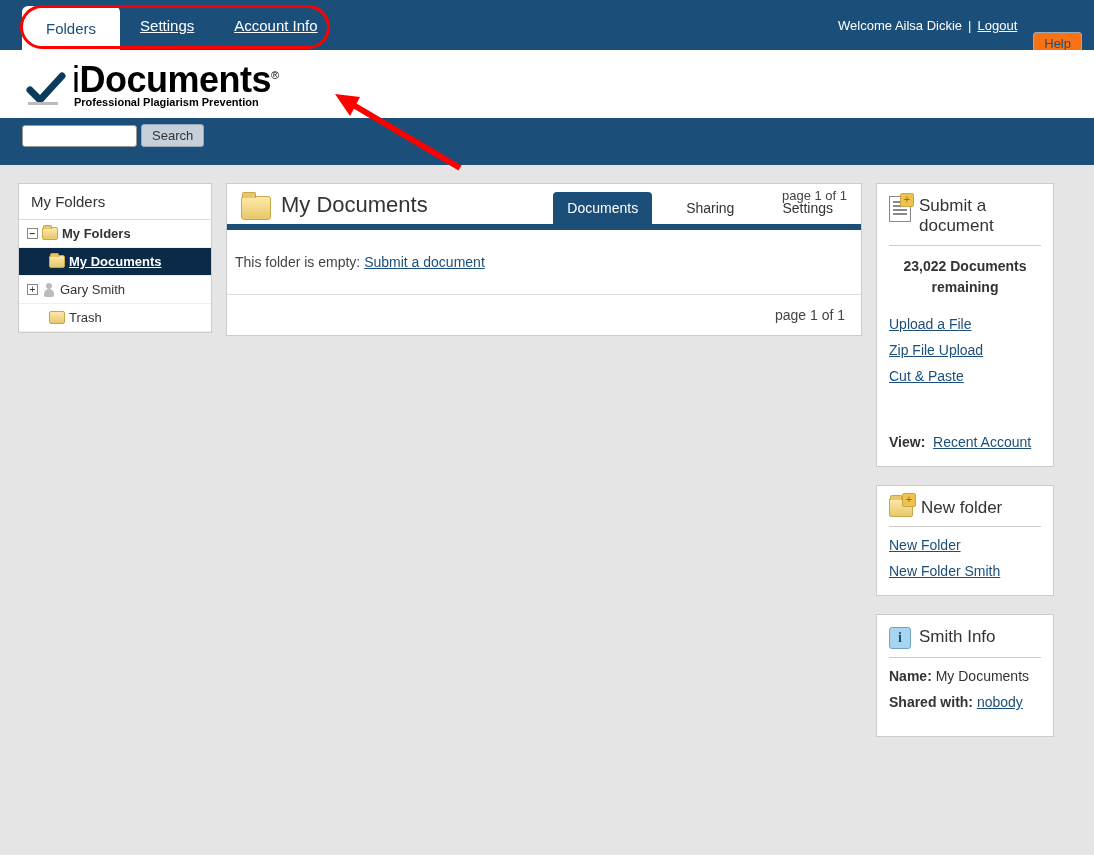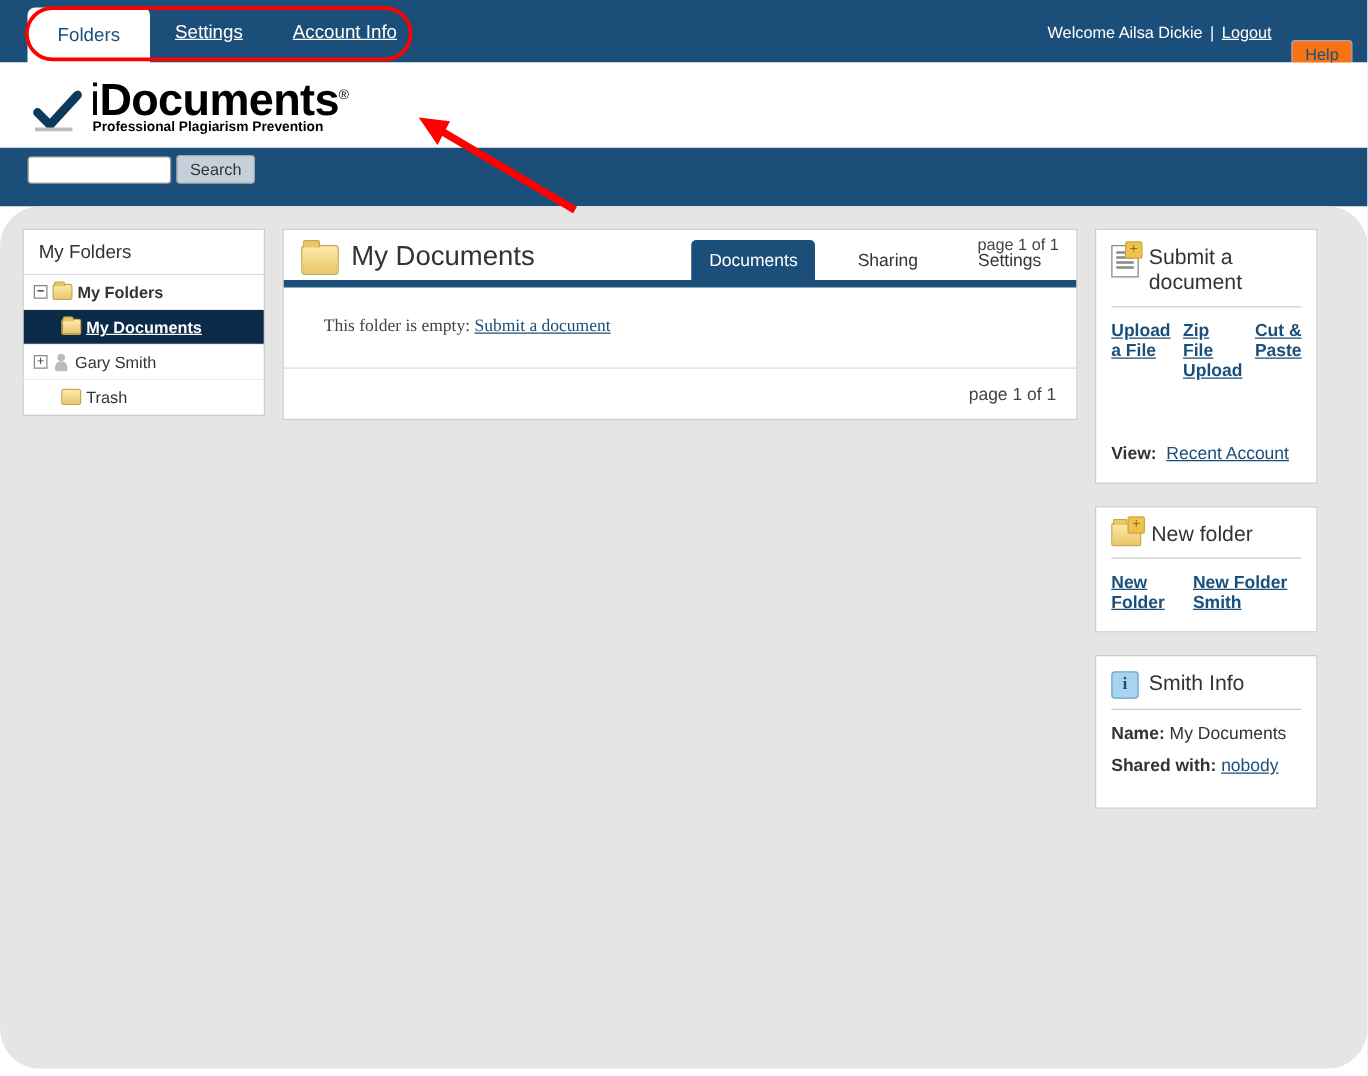--- a/index.html
+++ b/index.html
@@ -127,21 +127,20 @@
   cursor: pointer;
   color: #333;
 }
 .content {
   background: #e5e5e5;
   padding: 18px;
   display: flex;
   gap: 14px;
   align-items: flex-start;
   min-height: 690px;
-  border-radius: 32px;
 }
 .sidebar {
   width: 194px;
   background: #fff;
   border: 1px solid #ccc;
 }
 .side-header {
   padding: 9px 12px;
   font-size: 15px;
   color: #333;
@@ -268,25 +267,24 @@
   font-size: 14px;
   color: #333;
   cursor: pointer;
 }
 .doc-tab.active {
   background: #1b4f7a;
   color: #fff;
   border-radius: 4px 4px 0 0;
 }
 .empty-msg {
-  padding: 24px 32px;
+  padding: 24px 8px;
   font-size: 14px;
   color: #444;
   border-bottom: 1px solid #ddd;
-  font-family: Liberation Serif, serif;
 }
 .empty-msg a { color: #1b4f7a; text-decoration: underline; cursor: pointer; }
 .page-info-bottom {
   text-align: right;
   padding: 12px 16px;
   font-size: 14px;
   color: #444;
 }
 .right-col {
   width: 178px;
@@ -384,21 +382,21 @@
   flex-shrink: 0;
 }
 .remaining {
   text-align: center;
   font-weight: bold;
   font-size: 14px;
   color: #333;
   margin-bottom: 18px;
   line-height: 1.5;
 }
-.card-links { display: flex; flex-direction: row; gap: 10px; font-weight: bold; }
+.card-links { display: flex; flex-direction: column; gap: 10px; }
 .card-links a, .card a.link {
   color: #1b4f7a;
   text-decoration: underline;
   cursor: pointer;
   font-size: 14px;
 }
 .view-row {
   margin-top: 50px;
   font-size: 14px;
 }
@@ -493,20 +491,23 @@
     <div class="page-info-bottom">page 1 of 1</div>
   </div>
 
   <div class="right-col">
 
     <div class="card">
       <div class="card-header">
         <span class="doc-icon"></span>
         <div class="card-title">Submit a document</div>
       </div>
+      <div class="remaining">
+        <span>23,022</span><span> Documents remaining</span>
+      </div>
       <div class="card-links">
         <a>Upload a File</a>
         <a>Zip File Upload</a>
         <a>Cut &amp; Paste</a>
       </div>
       <div class="view-row">
         <b>View:</b>&nbsp;
         <a class="link">Recent Account</a>
       </div>
     </div>

